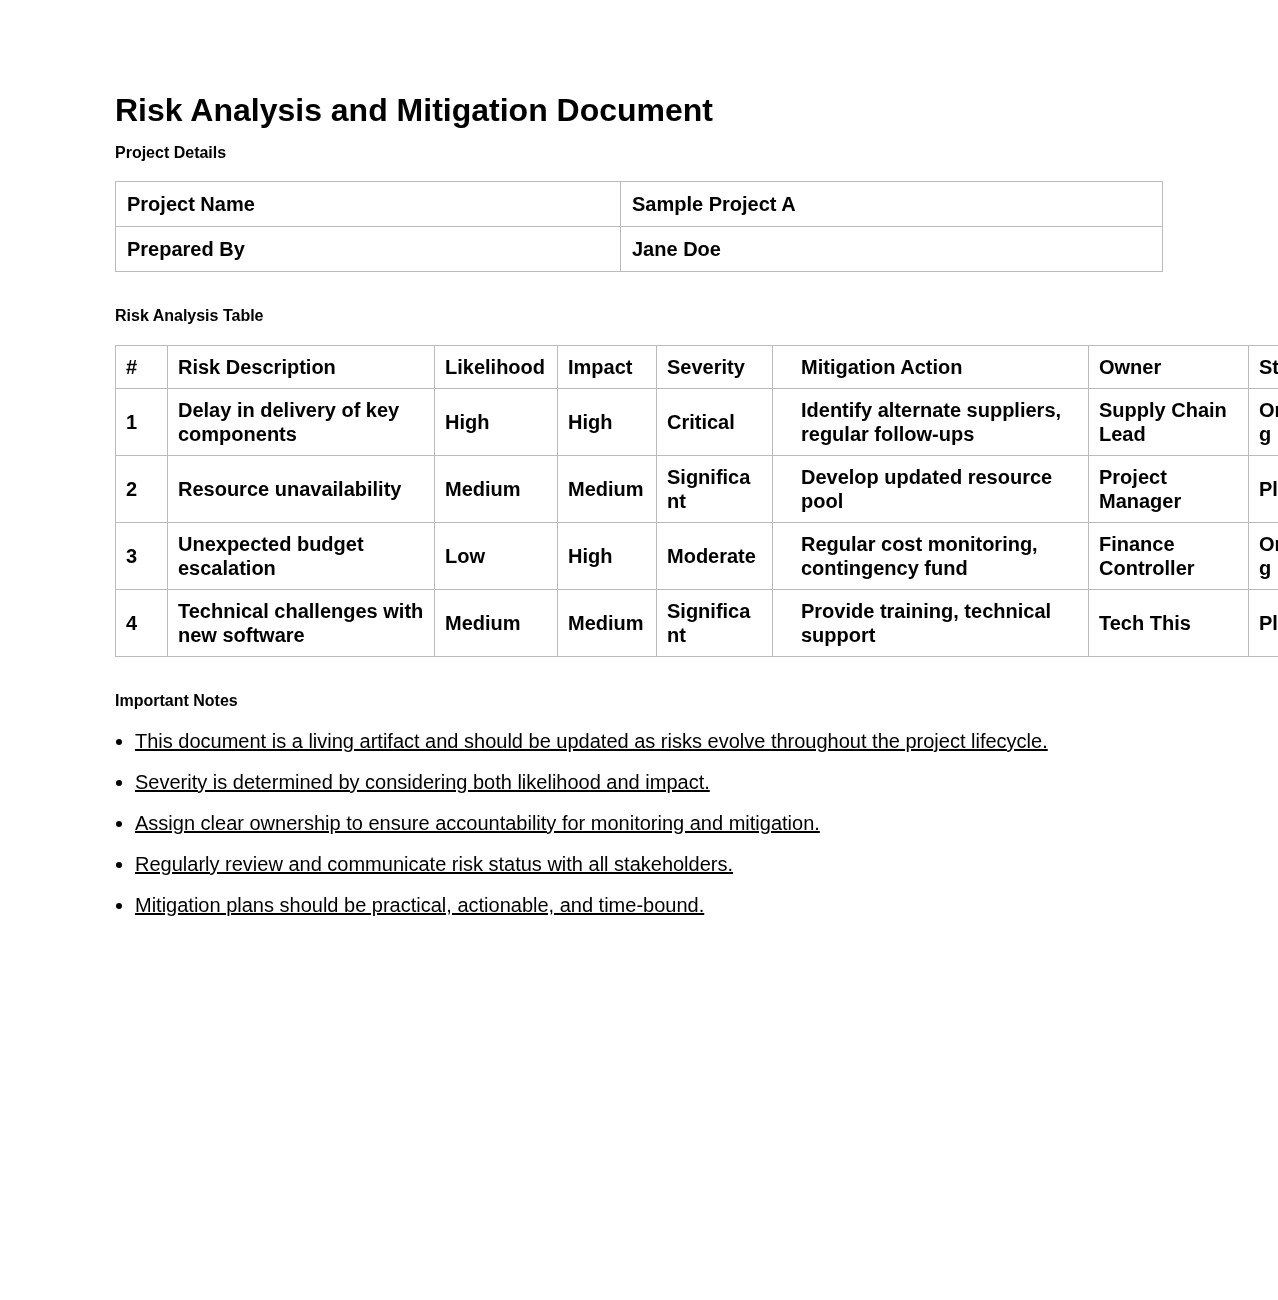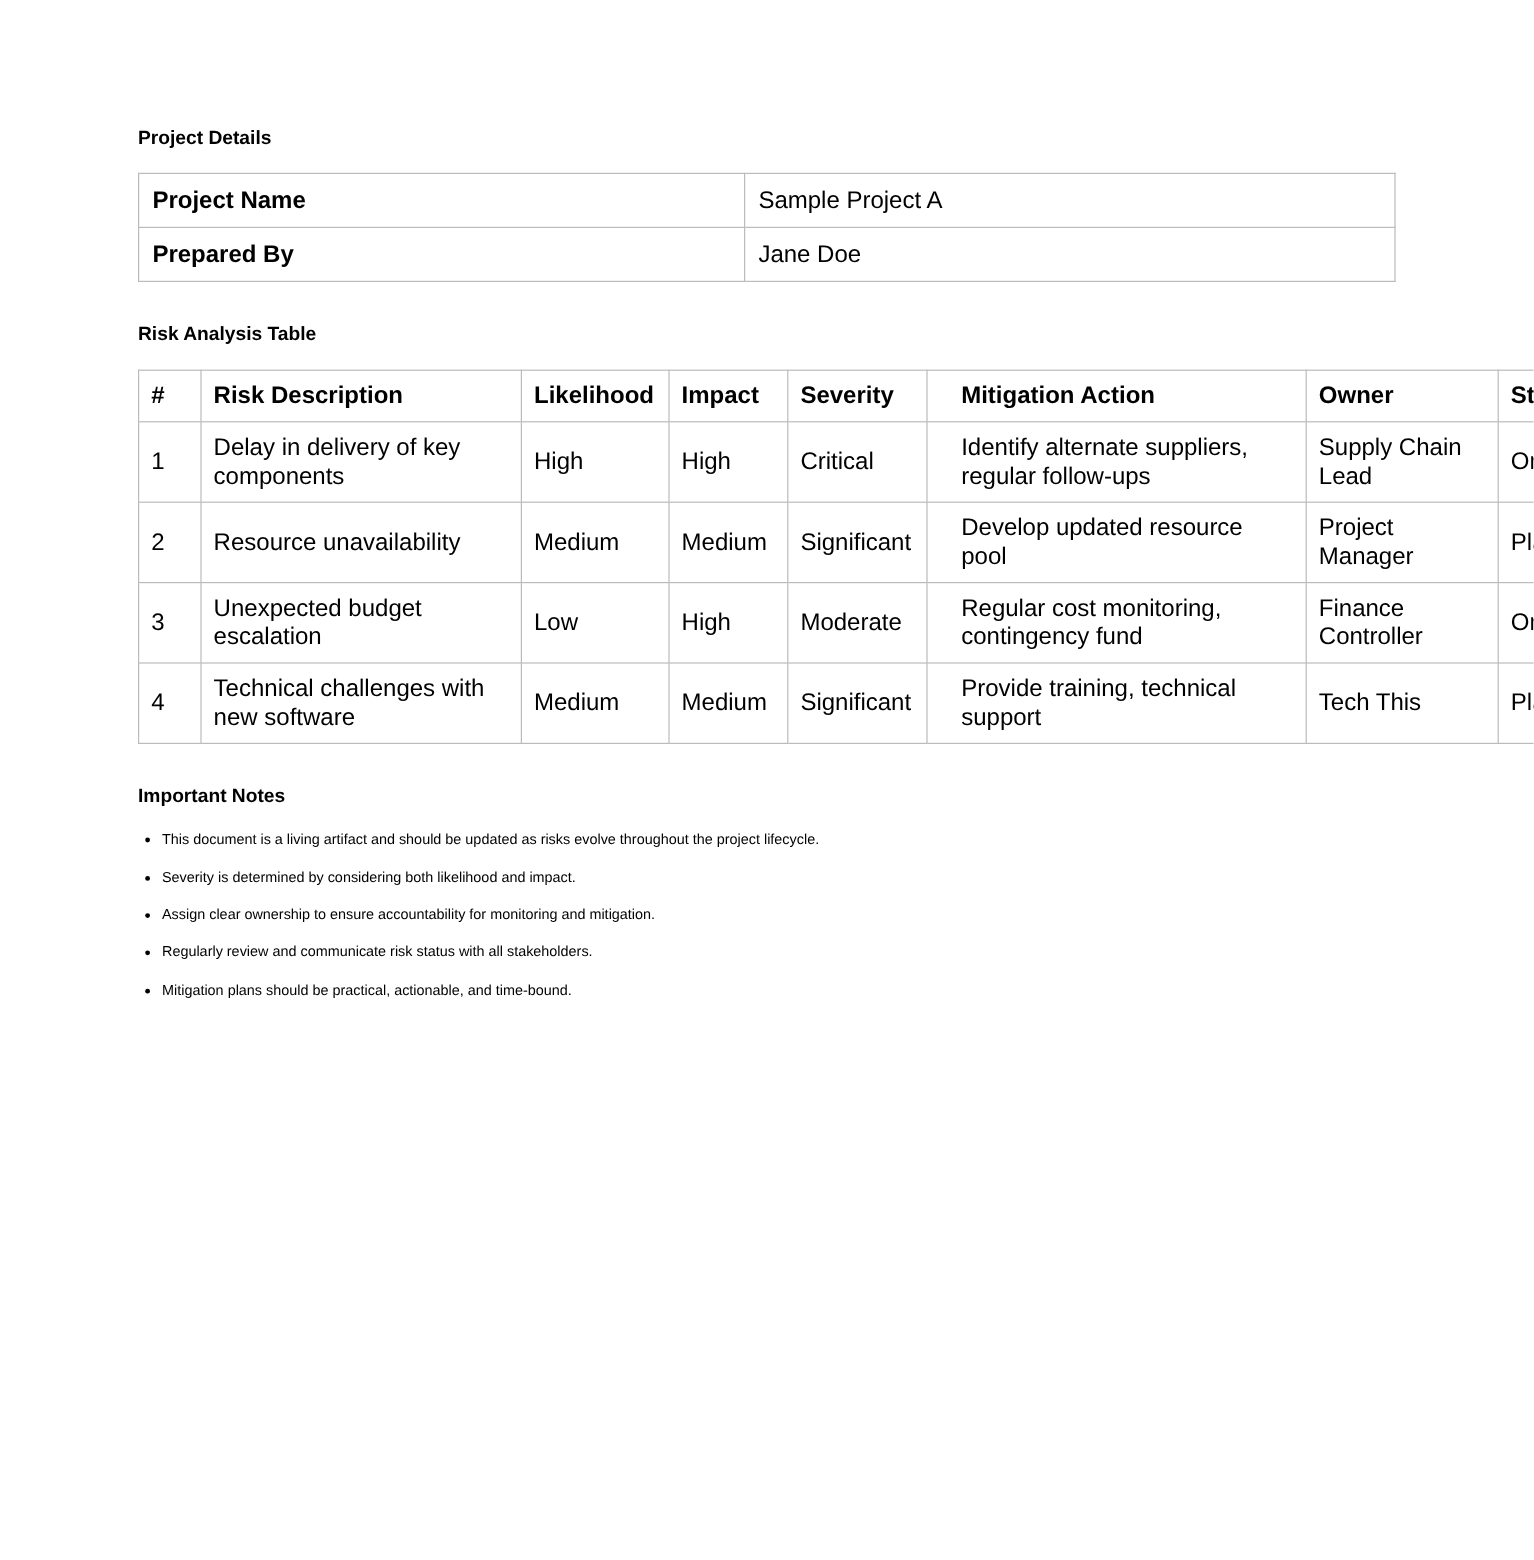--- a/index.html
+++ b/index.html
@@ -37,49 +37,52 @@
     width: 1048px;
     font-size: 20px;
     line-height: 1.2;
   }
   th, td {
     border: 1px solid #bbbbbb;
     padding: 9px 10px;
     text-align: left;
     vertical-align: middle;
     overflow-wrap: break-word;
+    font-weight: bold;
   }
   th {
     font-weight: bold;
   }
   .details-table .pd-label { width: 482px; }
   .details-table td, .details-table th { padding: 10px 11px; }
   .risk-table .col-0 { width: 31px; }
   .risk-table .col-1 { width: 246px; }
   .risk-table .col-2 { width: 102px; }
   .risk-table .col-3 { width: 78px; }
   .risk-table .col-4 { width: 95px; }
   .risk-table .col-5 { width: 277px; padding-left: 28px; }
   .risk-table .col-6 { width: 139px; }
   .risk-table .col-7 { width: 80px; }
   ul.notes {
     margin: 19px 0 0 0;
     padding-left: 20px;
-    font-size: 12px;
+    font-size: 20px;
     line-height: 1.2;
+    text-decoration: underline;
   }
   ul.notes li {
     margin-bottom: 17px;
   }
 </style>
 </head>
 <body>
 
 <div class="page">
 
+  <h1>Risk Analysis and Mitigation Document</h1>
 
   <h2 class="first">Project Details</h2>
 
   <table class="details-table">
     <tbody>
         <tr>
           <th class="pd-label">Project Name</th>
           <td class="pd-value">Sample Project A</td>
         </tr>
         <tr>

